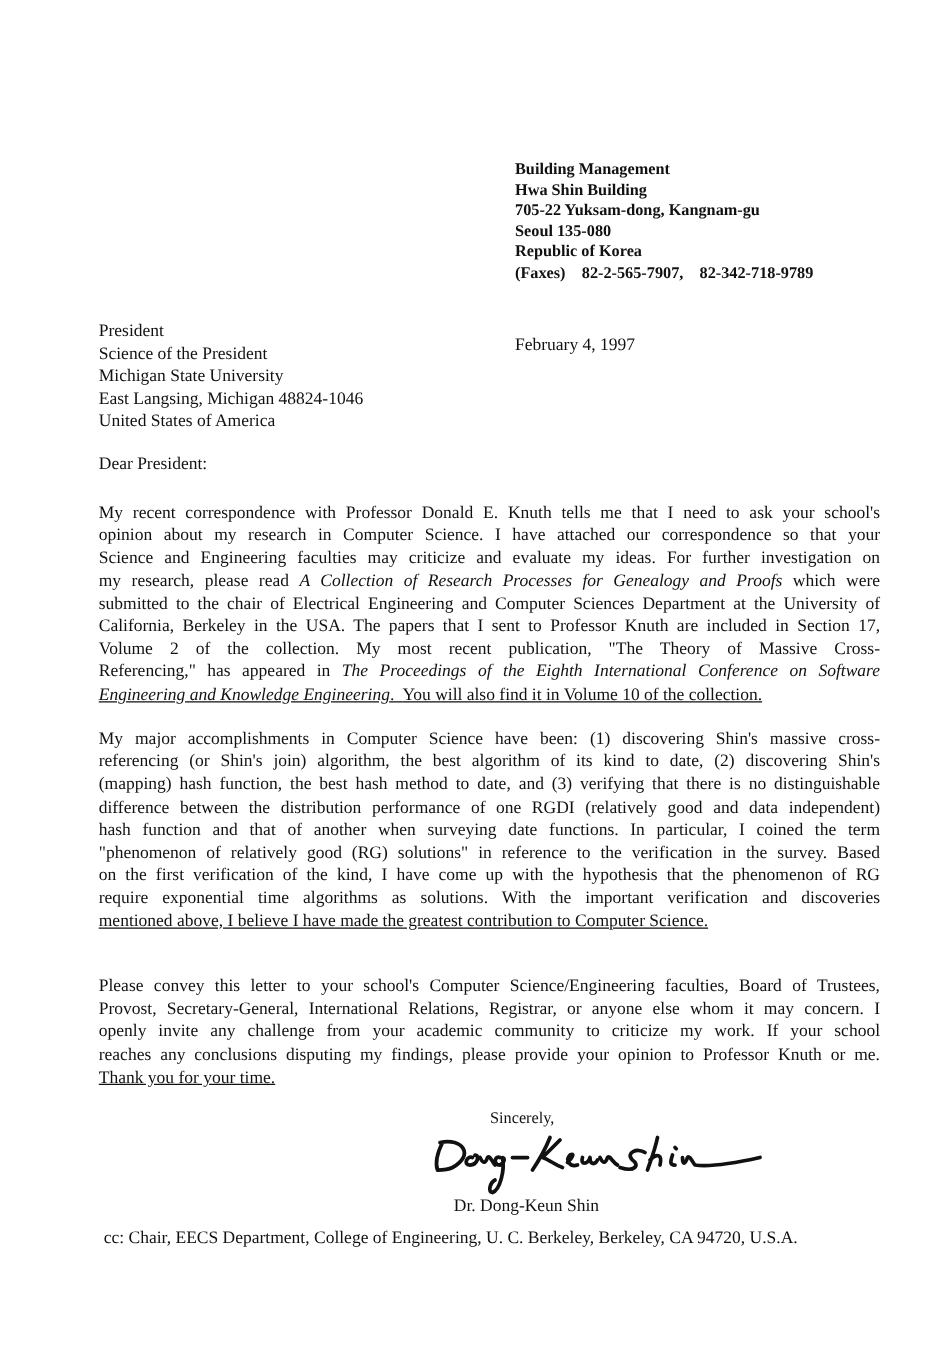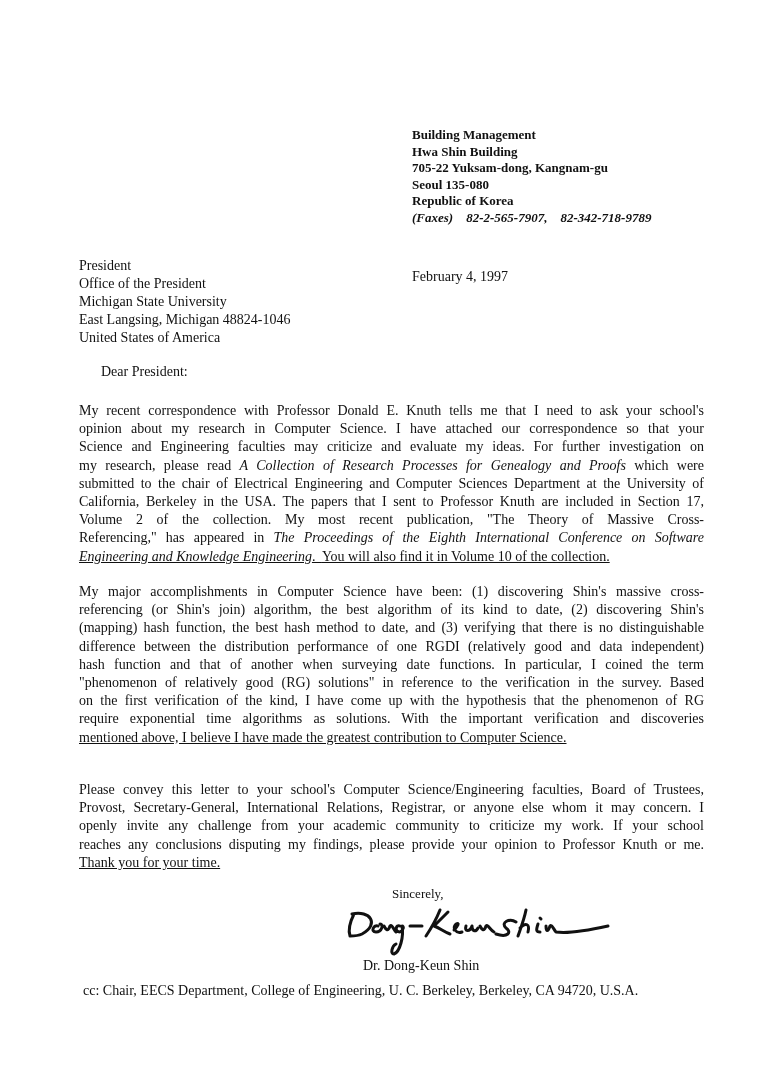--- a/index.html
+++ b/index.html
@@ -4,27 +4,27 @@
   <style>
     html, body { margin: 0; padding: 0; background: #ffffff; }
     body {
       width: 760px; height: 1089px; position: relative; overflow: hidden;
       font-family: "Liberation Serif", serif; color: #111111;
     }
     .sender {
       position: absolute; left: 412px; top: 127px;
       font-weight: bold; font-size: 13px; line-height: 16.5px;
     }
-    .sender .faxes { font-style: italic; font-weight: bold; white-space: pre; }
+    .sender .faxes { font-weight: bold; white-space: pre; }
     .date { position: absolute; left: 412px; top: 241px; font-size: 14px; margin-top: 28px; }
     .recipient {
       position: absolute; left: 79px; top: 257px;
       font-size: 14px; line-height: 18px;
     }
-    .salutation { position: absolute; left: 79px; top: 364px; font-size: 14px; margin-left: 22px; }
+    .salutation { position: absolute; left: 79px; top: 364px; font-size: 14px; }
     .para {
       position: absolute; left: 79px; width: 625px;
       font-size: 14px; line-height: 18.2px; text-align: justify;
       margin: 0;
     }
     .p1 { top: 402px; }
     .p2 { top: 583px; }
     .p3 { top: 781px; }
     .para .line { display: block; text-align: justify; text-align-last: justify; white-space: nowrap; }
     .para .line.last { text-align-last: left; text-decoration: underline; }
@@ -43,21 +43,21 @@
   <div>705-22 Yuksam-dong, Kangnam-gu</div>
   <div>Seoul 135-080</div>
   <div>Republic of Korea</div>
   <div class="faxes">(Faxes)    82-2-565-7907,    82-342-718-9789</div>
 </div>
 
 <div class="date">February 4, 1997</div>
 
 <div class="recipient">
   <div>President</div>
-  <div>Office of the President</div>
+  <div>Science of the President</div>
   <div>Michigan State University</div>
   <div>East Langsing, Michigan 48824-1046</div>
   <div>United States of America</div>
 </div>
 
 <div class="salutation">Dear President:</div>
 
 <div class="para p1">
   <span class="line">My recent correspondence with Professor Donald E. Knuth tells me that I need to ask your school's</span>
   <span class="line">opinion about my research in Computer Science.  I have attached our correspondence so that your</span>

